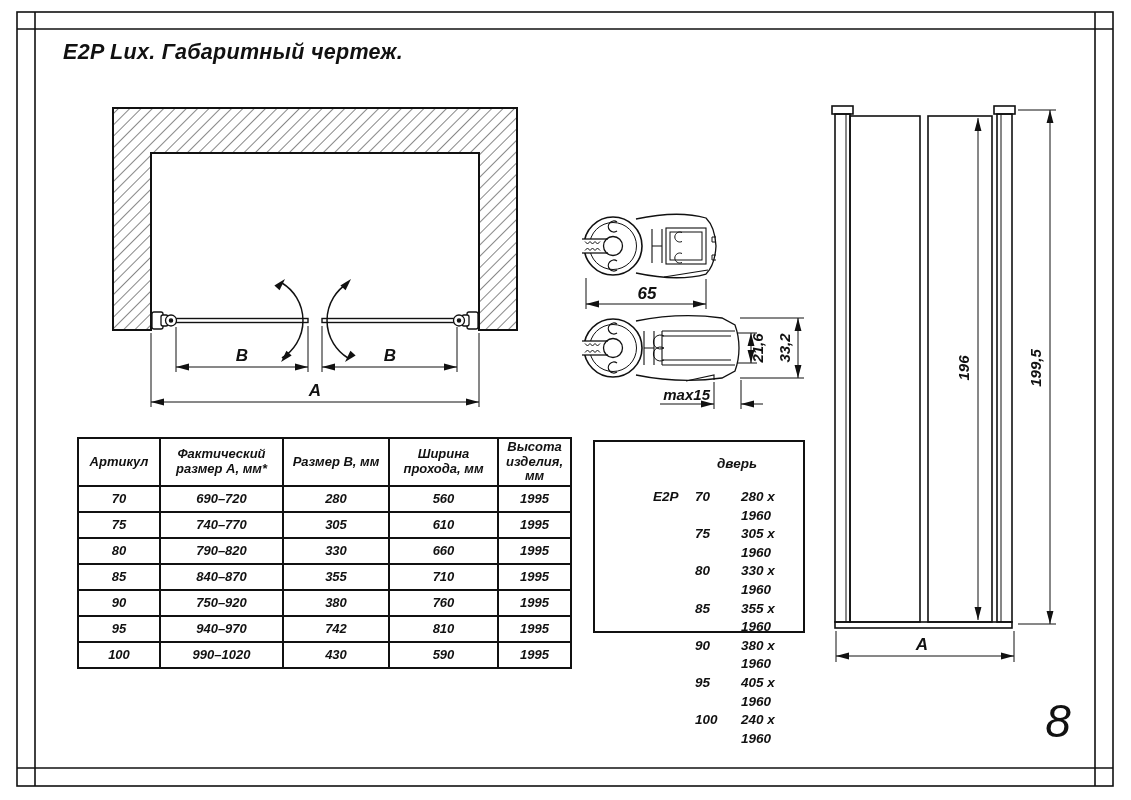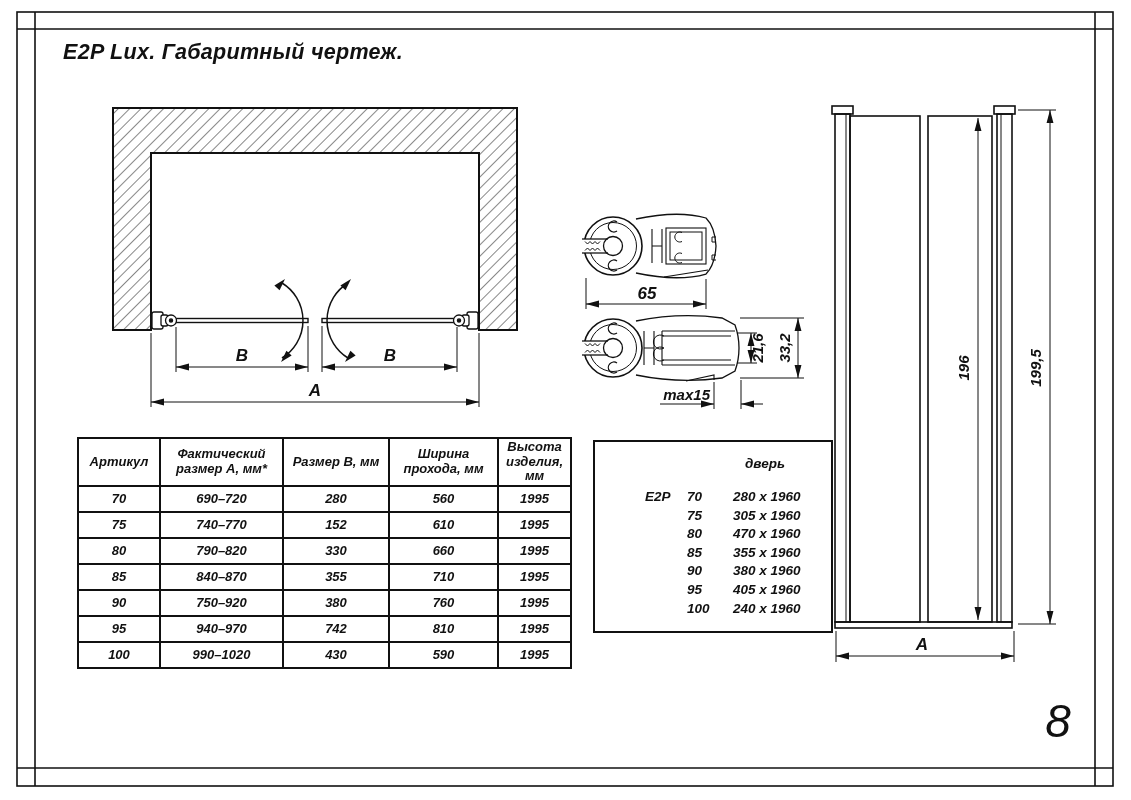--- a/index.html
+++ b/index.html
@@ -21,27 +21,27 @@
   .size-table th,.size-table td{
     border:2px solid #111;text-align:center;vertical-align:middle;
     font-style:italic;font-weight:600;font-size:13px;line-height:1.12;
     padding:1px 2px;
   }
   .size-table th{height:44px;}
   .size-table td{height:22px;}
   
   .door-box{
     position:absolute;left:593px;top:440px;width:208px;height:189px;
-    border:2px solid #111;font-size:13.5px;font-weight:600;padding-left:28px;
+    border:2px solid #111;font-size:13.5px;font-weight:600;
   }
   .door-box .door-header{margin:14px 0 0 122px;}
   .door-box .door-rows{margin-top:17px;}
   .door-box .door-row{
     display:grid;grid-template-columns:42px 46px auto;
-    padding-left:22px;line-height:18.6px;
+    padding-left:22px;line-height:18.6px;margin-left:36px;
   }
   
   .note{
     position:absolute;left:75px;top:702px;font-size:14px;font-weight:600;
     line-height:20px;white-space:nowrap;
   }
   .note .u{text-decoration:underline;}
   .page-number{
     position:absolute;left:1028px;top:694px;width:60px;text-align:center;
     font-size:46px;font-weight:500;
@@ -233,21 +233,21 @@
     <tr>
       <td>70</td>
       <td>690–720</td>
       <td>280</td>
       <td>560</td>
       <td>1995</td>
     </tr>
     <tr>
       <td>75</td>
       <td>740–770</td>
-      <td>152</td>
+      <td>305</td>
       <td>610</td>
       <td>1995</td>
     </tr>
     <tr>
       <td>80</td>
       <td>790–820</td>
       <td>330</td>
       <td>660</td>
       <td>1995</td>
     </tr>
@@ -291,21 +291,21 @@
         <span>280 x 1960</span>
       </div>
       <div class="door-row">
         <span></span>
         <span>75</span>
         <span>305 x 1960</span>
       </div>
       <div class="door-row">
         <span></span>
         <span>80</span>
-        <span>470 x 1960</span>
+        <span>330 x 1960</span>
       </div>
       <div class="door-row">
         <span></span>
         <span>85</span>
         <span>355 x 1960</span>
       </div>
       <div class="door-row">
         <span></span>
         <span>90</span>
         <span>380 x 1960</span>

